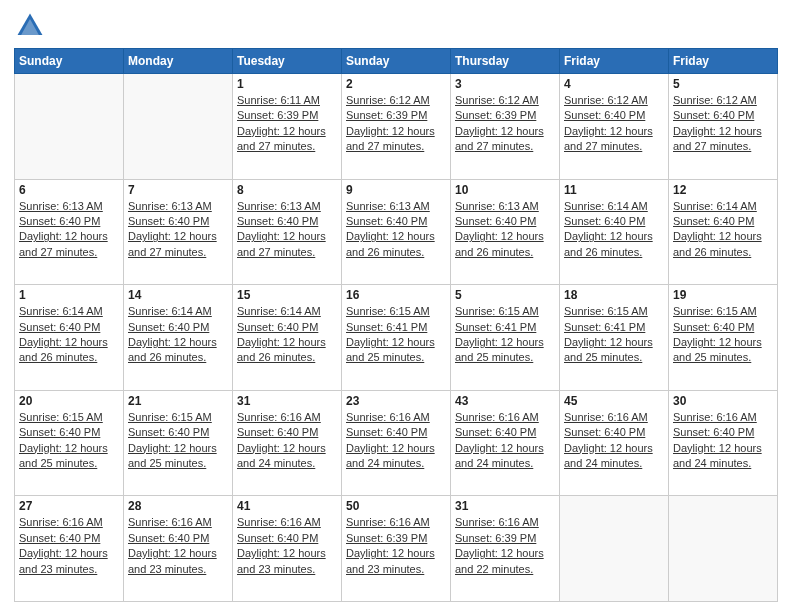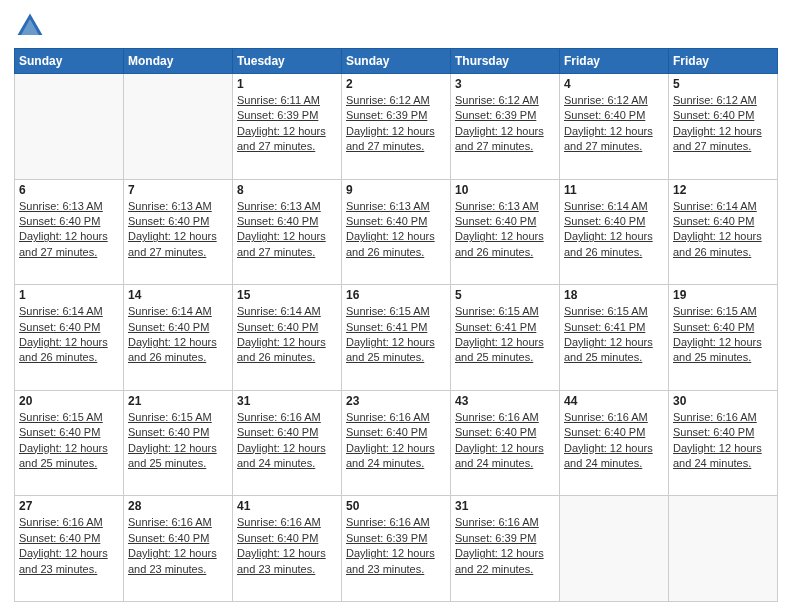--- a/index.html
+++ b/index.html
@@ -283,21 +283,21 @@
 Sunset: 6:40 PM
 Daylight: 12 hours and 24 minutes.</div>
           </td>
           <td>
             <span class="day-num">43</span>
             <div class="day-info">Sunrise: 6:16 AM
 Sunset: 6:40 PM
 Daylight: 12 hours and 24 minutes.</div>
           </td>
           <td>
-            <span class="day-num">44</span>
+            <span class="day-num">45</span>
             <div class="day-info">Sunrise: 6:16 AM
 Sunset: 6:40 PM
 Daylight: 12 hours and 24 minutes.</div>
           </td>
           <td>
             <span class="day-num">30</span>
             <div class="day-info">Sunrise: 6:16 AM
 Sunset: 6:40 PM
 Daylight: 12 hours and 24 minutes.</div>
           </td>

